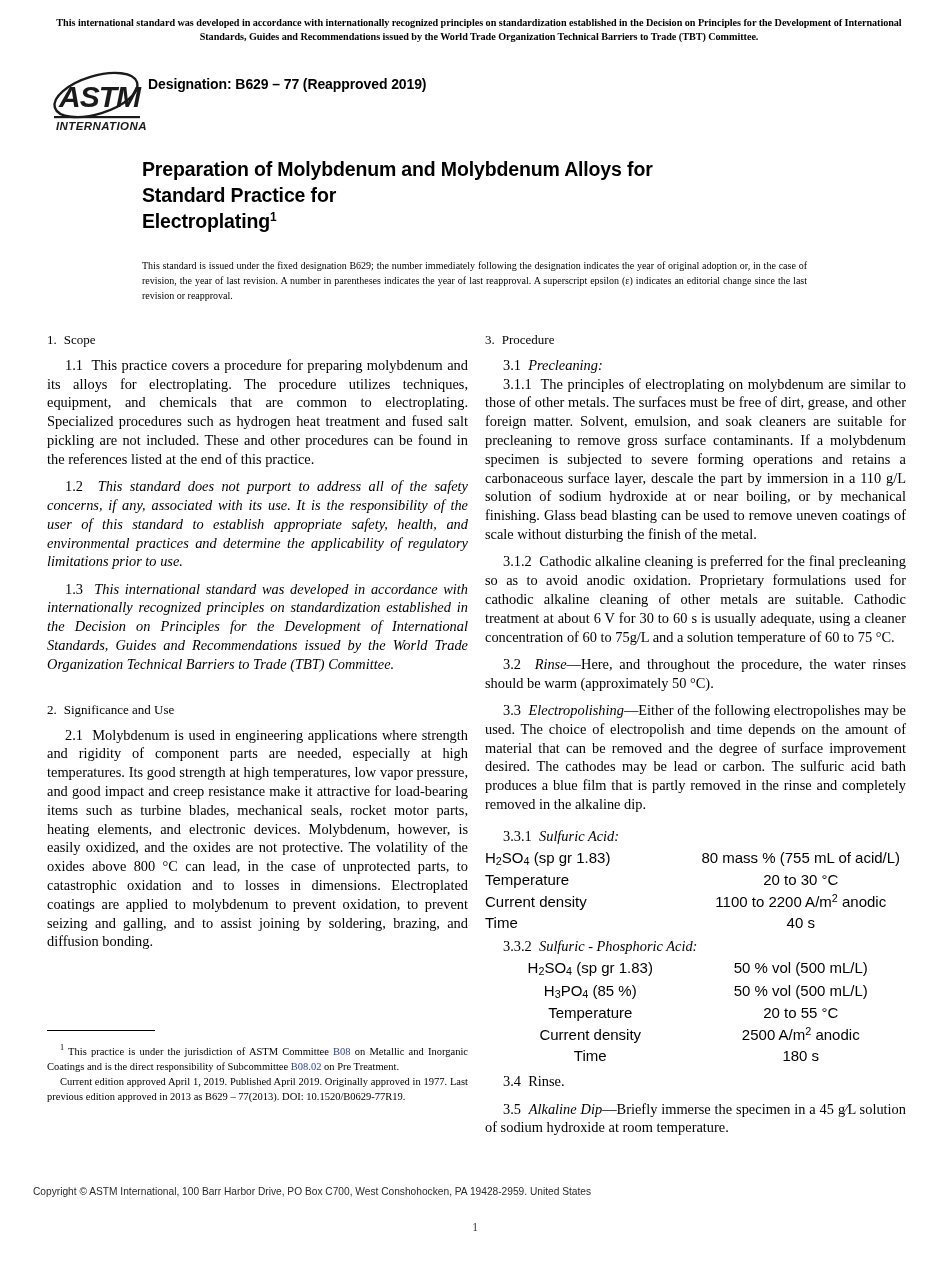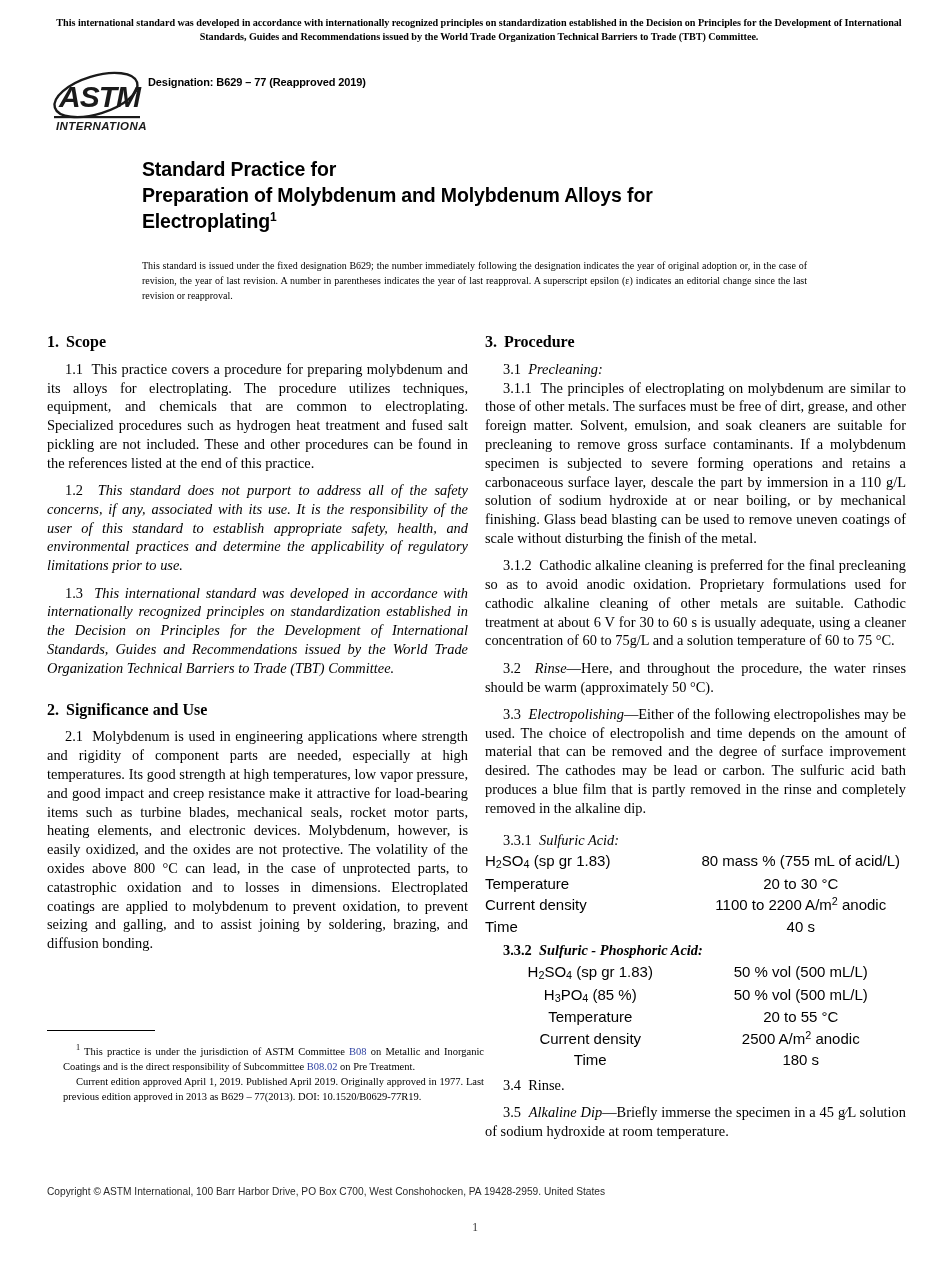--- a/index.html
+++ b/index.html
@@ -45,21 +45,21 @@
     width: 96px;
     height: 74px;
   }
   .logo-svg { display: block; }
 
   .designation {
     position: absolute;
     left: 148px;
     top: 76px;
     font-family: "Liberation Sans", sans-serif;
-    font-size: 11px;
+    font-size: 14px;
     font-weight: bold;
     letter-spacing: -0.1px;
   }
 
   
   .title-block {
     position: absolute;
     left: 142px;
     top: 157px;
     width: 700px;
@@ -94,22 +94,22 @@
     position: absolute;
     top: 332px;
     width: 421px;
     font-size: 14.4px;
     line-height: 1.305;
   }
   .col-left  { left: 47px; }
   .col-right { left: 485px; }
 
   h2.sec {
-    font-size: 16px;
-    font-weight: bold;
+    font-size: 13px;
+    font-weight: normal;
     margin: 0 0 7px 0;
     line-height: 1.3;
     text-indent: 0;
   }
   h2.sec .num { margin-right: 7px; }
 
   p.para {
     margin: 0 0 8.5px 0;
     text-align: justify;
     text-justify: inter-word;
@@ -152,30 +152,29 @@
     background: #000;
   }
   .footnote {
     position: absolute;
     left: 47px;
     top: 1042px;
     width: 421px;
     font-size: 10.5px;
     line-height: 1.46;
     text-align: justify;
-    margin-left: 16px;
   }
   .footnote p { margin: 0; text-indent: 13px; }
   .fn-link { color: #2b3fa0; }
   .fn-sup { font-size: 0.78em; vertical-align: super; }
 
   
   .copyright {
     position: absolute;
-    left: 47px;
+    left: 33px;
     top: 1186px;
     font-family: "Liberation Sans", sans-serif;
     font-size: 10.2px;
     color: #2a2a2a;
   }
   .page-num {
     position: absolute;
     left: 0;
     top: 1221px;
     width: 950px;
@@ -199,22 +198,22 @@
         <text x="9" y="45" letter-spacing="-1">ASTM</text>
       </g>
       <rect x="4" y="54" width="86" height="2.2" fill="#1a1a1a"></rect>
       <text x="6" y="68" fill="#1a1a1a" font-family="Liberation Sans, sans-serif" font-size="11.5" font-weight="bold" font-style="italic" letter-spacing="0.4">INTERNATIONAL</text>
     </svg>
   </div>
 
   <div class="designation">Designation: B629 – 77 (Reapproved 2019)</div>
 
   <div class="title-block">
+    <div class="title-line">Preparation of Molybdenum and Molybdenum Alloys for</div>
     <div class="title-line">Standard Practice for</div>
-    <div class="title-line">Preparation of Molybdenum and Molybdenum Alloys for</div>
     <div class="title-line"><span>Electroplating</span><span class="sup-note">1</span></div>
   </div>
 
   <div class="issue-para">This standard is issued under the fixed designation B629; the number immediately following the designation indicates the year of original adoption or, in the case of revision, the year of last revision. A number in parentheses indicates the year of last reapproval. A superscript epsilon (ε) indicates an editorial change since the last revision or reapproval.</div>
 
   <div class="col col-left">
 
     <h2 class="sec">
       <span class="num">1.</span><span>Scope</span>
     </h2>
@@ -224,21 +223,21 @@
     </p>
 
     <p class="para">
       <span>1.2</span>&nbsp; <span class="i">This standard does not purport to address all of the safety concerns, if any, associated with its use. It is the responsibility of the user of this standard to establish appropriate safety, health, and environmental practices and determine the applicability of regulatory limitations prior to use.</span>
     </p>
 
     <p class="para">
       <span>1.3</span>&nbsp; <span class="i">This international standard was developed in accordance with internationally recognized principles on standardization established in the Decision on Principles for the Development of International Standards, Guides and Recommendations issued by the World Trade Organization Technical Barriers to Trade (TBT) Committee.</span>
     </p>
 
-    <h2 class="sec" style="margin-top:22px;">
+    <h2 class="sec" style="margin-top:28px;">
       <span class="num">2.</span><span>Significance and Use</span>
     </h2>
 
     <p class="para">
       <span>2.1</span>&nbsp; <span>Molybdenum is used in engineering applications where strength and rigidity of component parts are needed, especially at high temperatures. Its good strength at high temperatures, low vapor pressure, and good impact and creep resistance make it attractive for load-bearing items such as turbine blades, mechanical seals, rocket motor parts, heating elements, and electronic devices. Molybdenum, however, is easily oxidized, and the oxides are not protective. The volatility of the oxides above 800 °C can lead, in the case of unprotected parts, to catastrophic oxidation and to losses in dimensions. Electroplated coatings are applied to molybdenum to prevent oxidation, to prevent seizing and galling, and to assist joining by soldering, brazing, and diffusion bonding.</span>
     </p>
   </div>
 
   <div class="col col-right">
 
@@ -284,21 +283,21 @@
             <td class="k">Current density</td>
             <td class="v">1100 to 2200 A/m<sup>2</sup> anodic</td>
           </tr>
           <tr>
             <td class="k">Time</td>
             <td class="v">40 s</td>
           </tr>
         </tbody>
     </table>
 
-    <p class="para nogap" style="margin-top:0;font-weight:bold;">
+    <p class="para nogap" style="margin-top:0;">
       <span>3.3.2</span>&nbsp; <span class="i">Sulfuric - Phosphoric Acid:</span>
     </p>
 
     <table class="spec-table tbl-center-align tbl-indent">
       <tbody>
           <tr>
             <td class="k">H<sub>2</sub>SO<sub>4</sub> (sp gr 1.83)</td>
             <td class="v">50 % vol (500 mL/L)</td>
           </tr>
           <tr>

